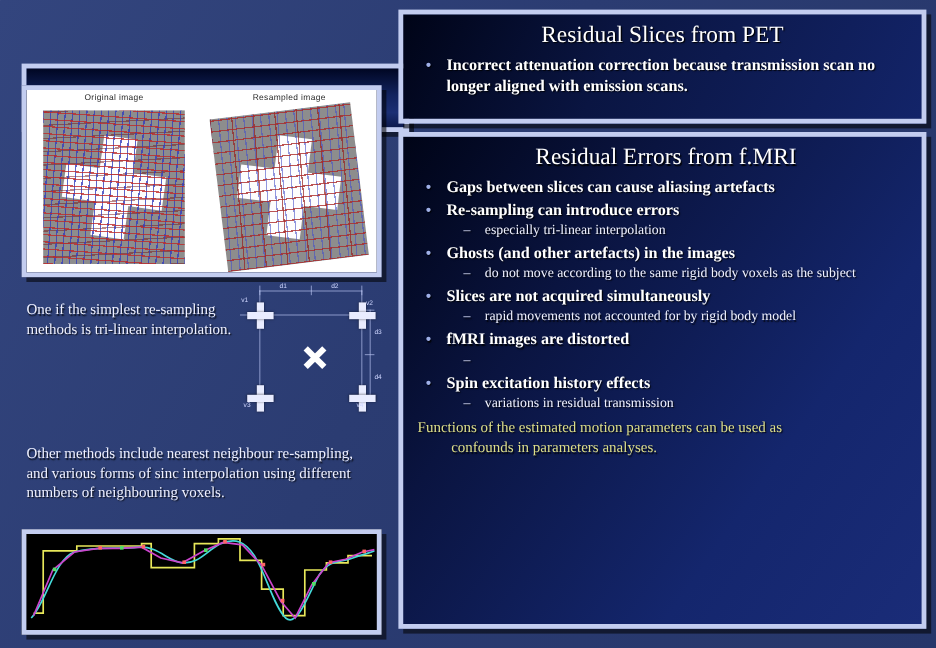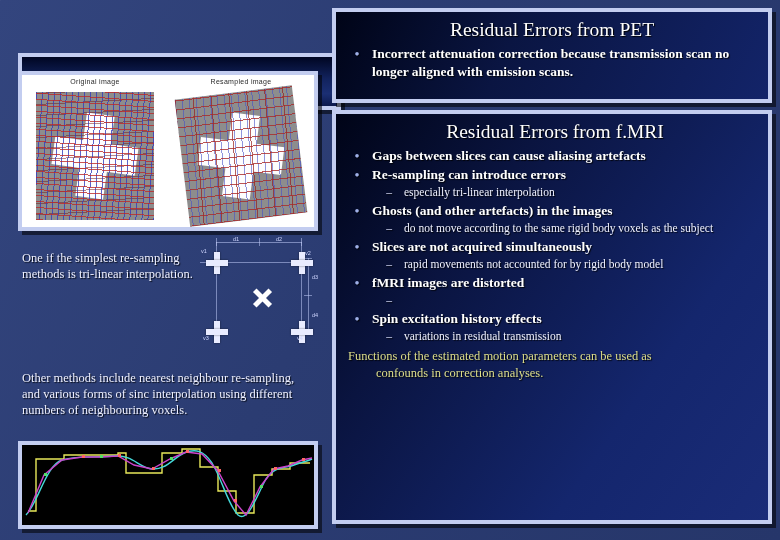--- a/index.html
+++ b/index.html
@@ -306,21 +306,21 @@
       <g fill="#55dd66">
         <rect x="22" y="28" width="3" height="3"></rect>
         <rect x="78" y="10" width="3" height="3"></rect>
         <rect x="148" y="12" width="3" height="3"></rect>
         <rect x="238" y="40" width="3" height="3"></rect>
       </g>
     </svg>
   </div>
 
   <div class="panel pet-box">
-    <div class="section-head">Residual Errors from PET</div>
+    <div class="section-head">Residual Slices from PET</div>
     <ul class="lvl1">
       <li class="b1">
         <span class="bul">•</span>
         <span class="btxt">Incorrect attenuation correction because transmission scan no longer aligned with emission scans.</span>
       </li>
     </ul>
   </div>
 
   <div class="panel fmri-box">
     <div class="section-head">Residual Errors from f.MRI</div>
@@ -366,17 +366,17 @@
         <span class="btxt">Spin excitation history effects</span>
       </li>
       <li class="b2">
         <span class="bul">–</span>
         <span class="btxt">variations in residual transmission</span>
       </li>
     </ul>
 
     <div class="closing">
       <span>Functions of the estimated motion parameters can be used as</span>
-      <span class="ind">confounds in correction analyses.</span>
+      <span class="ind">confounds in parameters analyses.</span>
     </div>
   </div>
 
 </div>
 
 </body></html>

